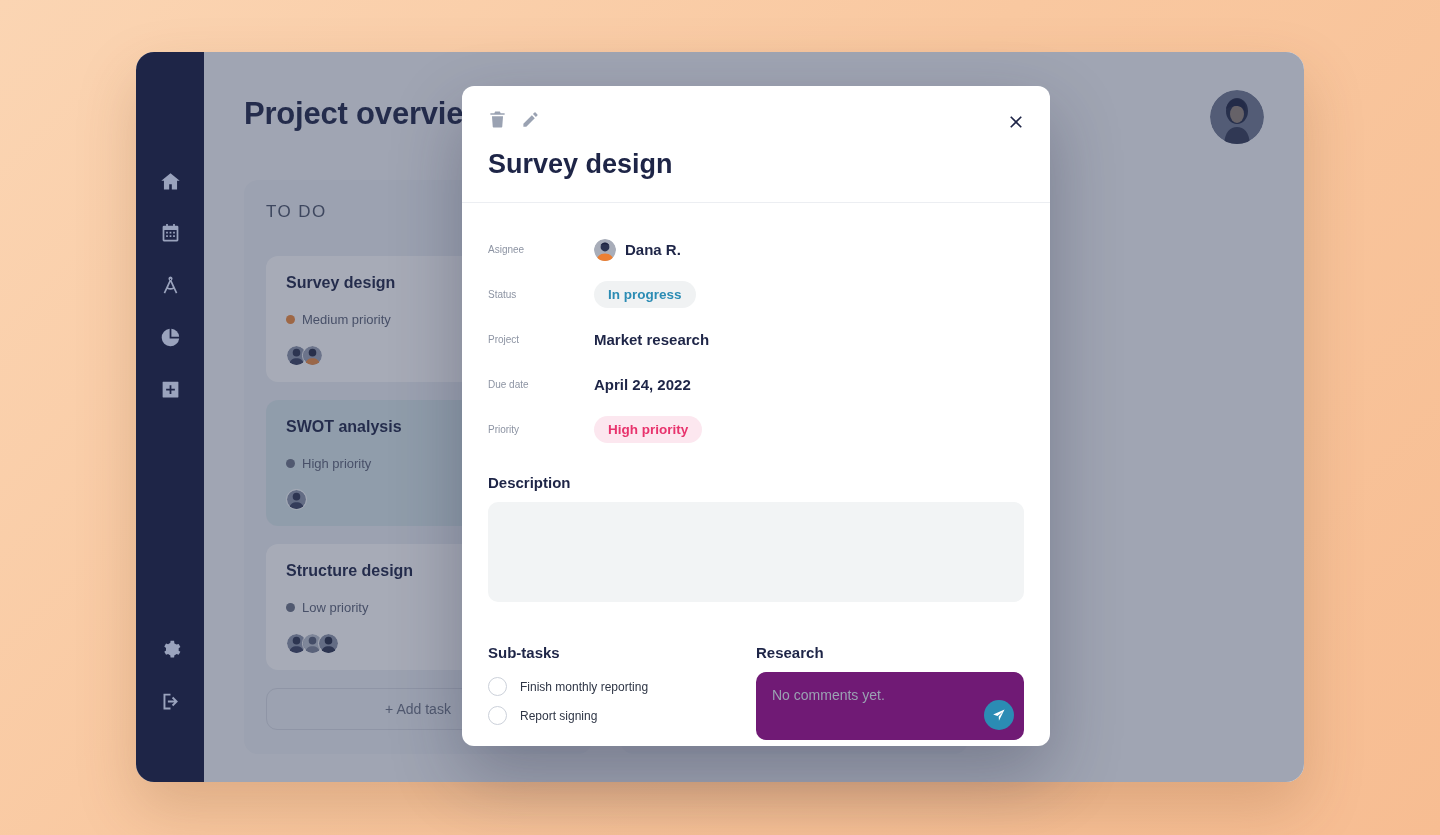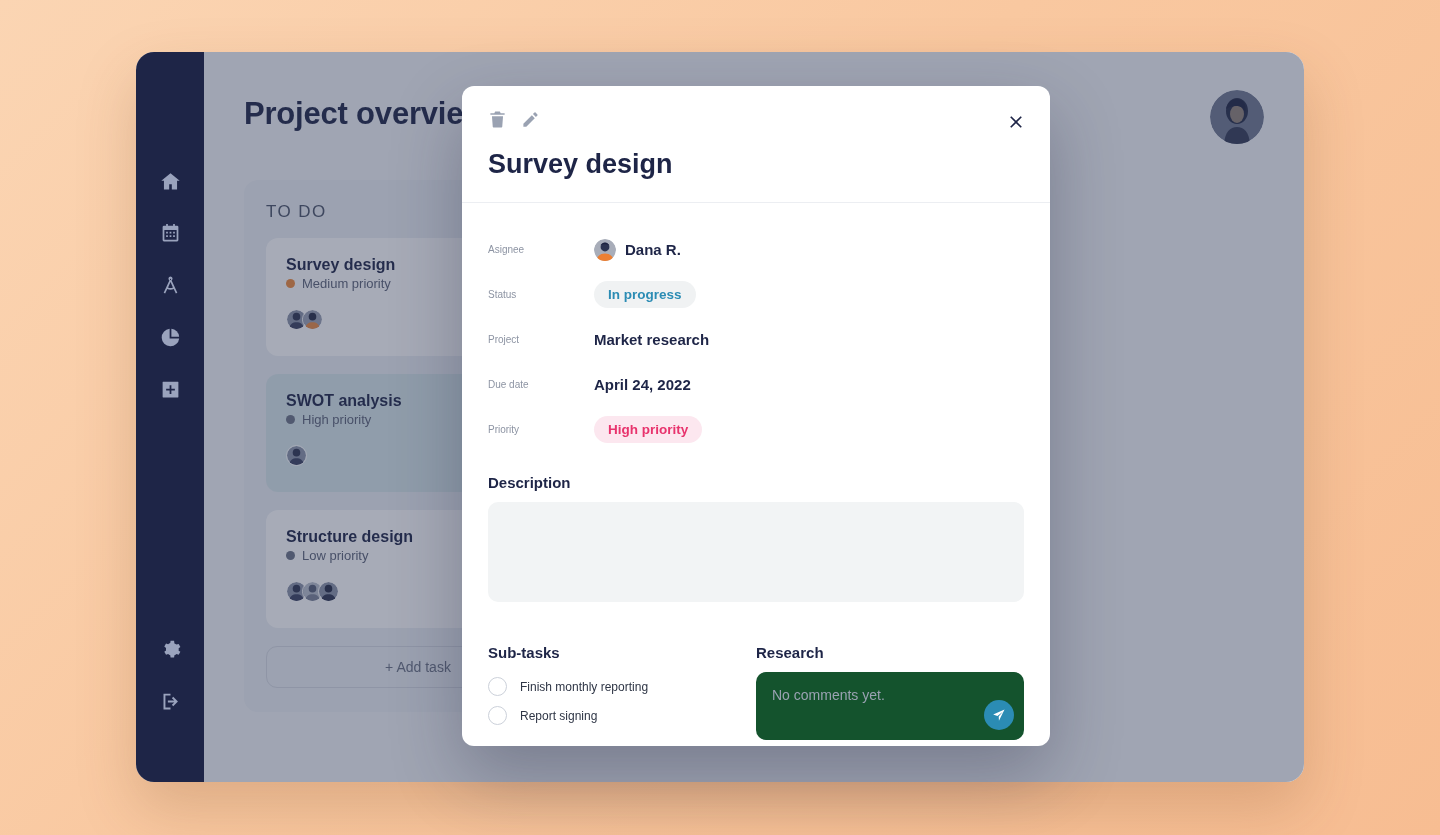--- a/index.html
+++ b/index.html
@@ -83,36 +83,36 @@
   }
   .column {
     width: 348px; flex: 0 0 348px;
     background: #eceff4;
     border-radius: 14px;
     padding: 22px 22px 24px 22px;
   }
   .column.mid { background: #eceff4; }
   .col-title {
     font-size: 17px; color: #4b5468; letter-spacing: 1.4px;
-    margin-bottom: 16px;
+    margin-bottom: 34px;
   }
   .card {
     background: #fff;
     border-radius: 12px;
     padding: 18px 20px 16px 20px;
     margin-bottom: 18px;
     min-height: 118px;
     position: relative;
   }
   .card.teal { background: #d8e7eb; }
   .card-top { display: flex; align-items: flex-start; justify-content: space-between; }
   .card-title { font-size: 16px; font-weight: bold; color: #1e2547; }
   .card-prio {
     display: flex; align-items: center; gap: 7px;
-    margin-top: 2px; font-size: 13px; color: #5c6378;
+    margin-top: 20px; font-size: 13px; color: #5c6378;
   }
   .dot { width: 9px; height: 9px; border-radius: 50%; display: inline-block; }
   .tag {
     border: 1px solid #9aa3b5; border-radius: 14px;
     font-size: 11px; color: #5c6378;
     padding: 4px 11px; white-space: nowrap;
   }
   .card-bottom {
     display: flex; align-items: center; justify-content: space-between;
     margin-top: 18px;
@@ -215,21 +215,21 @@
     display: flex; align-items: center; gap: 13px;
     height: 29px;
   }
   .check {
     width: 19px; height: 19px; border-radius: 50%;
     border: 1.5px solid #ccd1da; flex: 0 0 19px;
     cursor: pointer;
   }
   .subtask-text { font-size: 12px; color: #2f3646; white-space: nowrap; }
   .comment-box {
-    background: #14532d;
+    background: #701a75;
     border-radius: 10px;
     height: 68px;
     position: relative;
     padding: 14px 16px;
   }
   .comment-box .ph { font-size: 14px; color: #9aa2b2; }
   .send-btn {
     position: absolute; right: 10px; bottom: 10px;
     width: 30px; height: 30px; border-radius: 50%;
     background: #2b8cb4;

